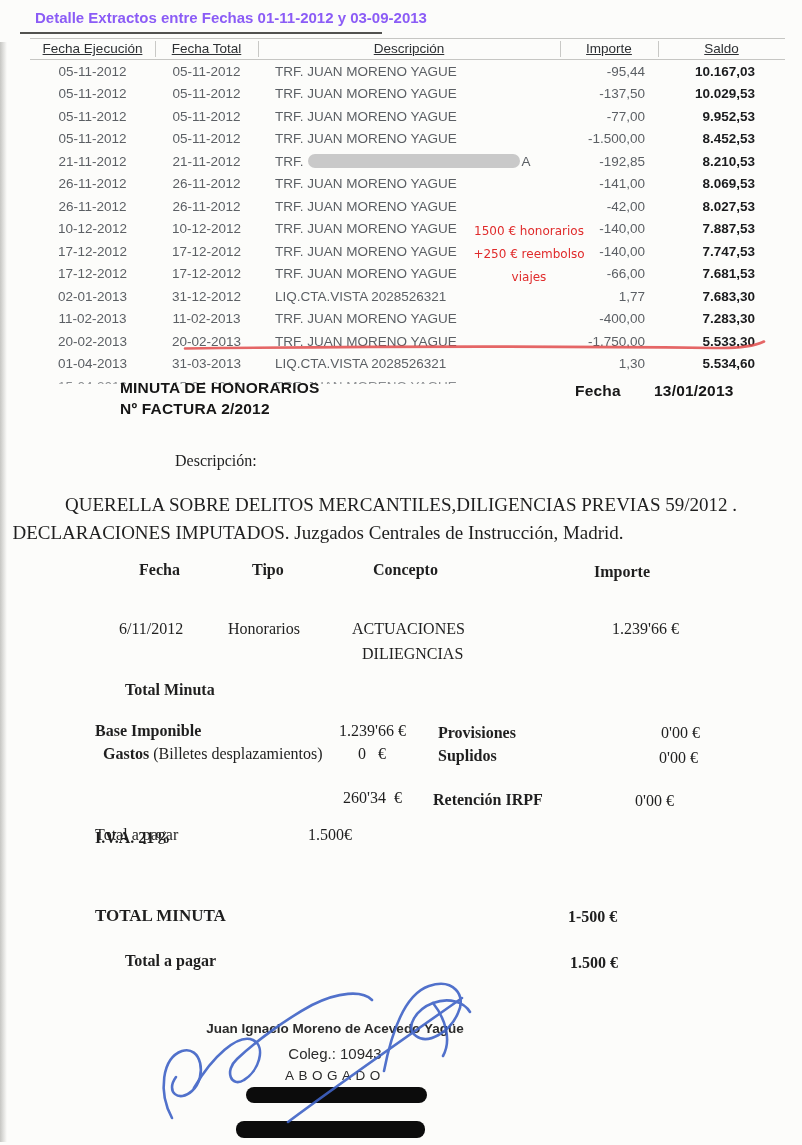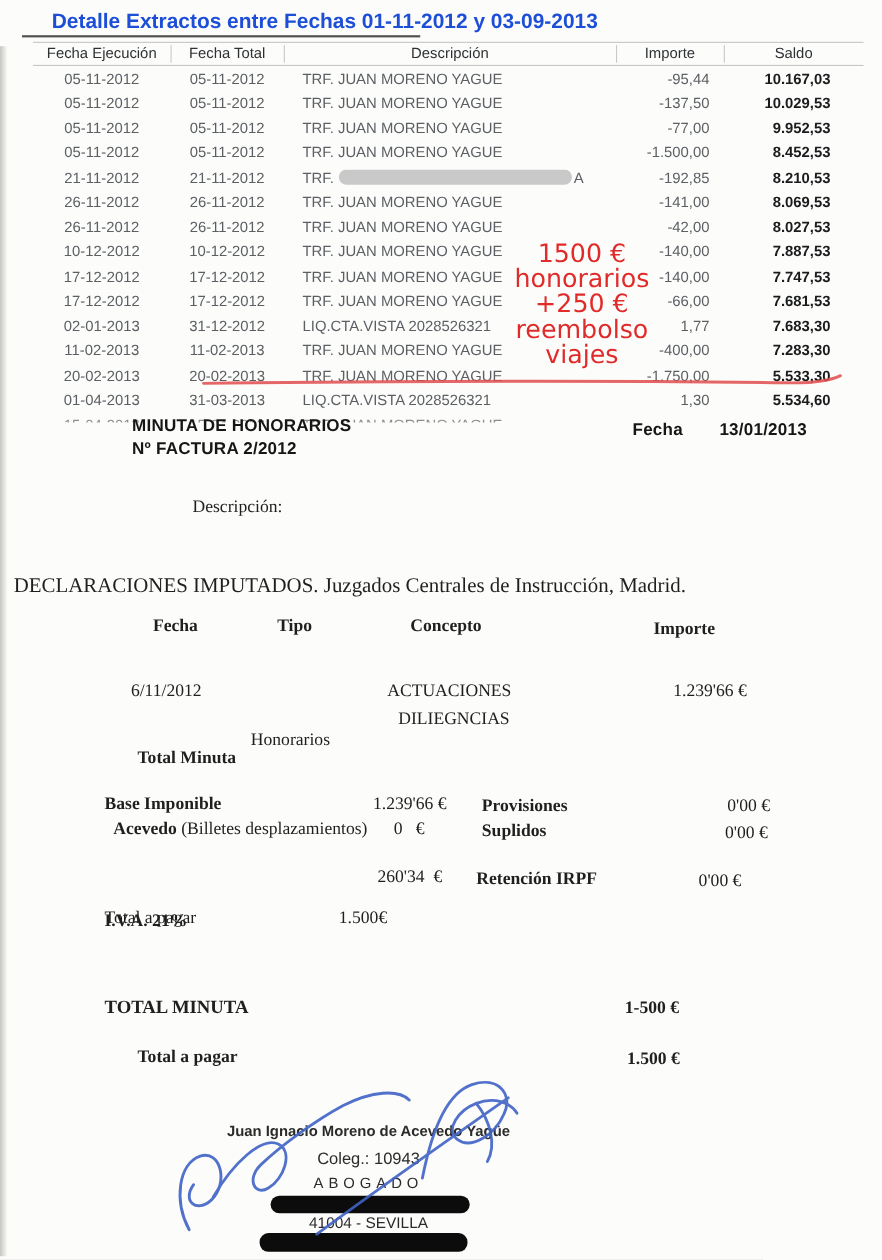--- a/index.html
+++ b/index.html
@@ -11,40 +11,40 @@
   .abs { position:absolute; }
   .serif { font-family:"Liberation Serif","DejaVu Serif",serif; color:#1f1f1f; }
   .bold { font-weight:bold; }
   .pre { white-space:pre; }
 
   
   .edge-shadow { position:absolute; left:0; top:42px; width:7px; height:1100px;
     background:linear-gradient(to right,#a9a9a5,rgba(240,240,236,0)); opacity:.65; }
 
   
-  .st-title { position:absolute; left:35px; top:9px; font-size:19px; font-weight:bold; color:#1d4ed8;margin-left:12px; }
+  .st-title { position:absolute; left:35px; top:9px; font-size:15px; font-weight:bold; color:#8b5cf6; }
   .st-rule  { position:absolute; left:20px; top:32px; width:362px; height:2px; background:#52524f; }
   .st-table { position:absolute; left:30px; top:38px; width:755px; }
   .st-grid  { display:grid; grid-template-columns:125px 103px 302px 98px 127px; align-items:center; }
   .st-header{ height:20px; border-top:1px solid #c6c6c3; border-bottom:1px solid #c6c6c3;
-    font-size:13.5px; color:#2e3134; }
+    font-size:13.5px; color:#2e3134;text-decoration:underline; }
   .st-header .st-cell { text-align:center; position:relative; height:100%; line-height:19px; }
   .st-header .st-cell + .st-cell::before { content:""; position:absolute; left:0; top:2px; bottom:2px; width:1px; background:#c9c9c6; }
   .st-row   { height:22.5px; font-size:13.5px; color:#5b5f64; }
   .c-date   { text-align:center; }
   .c-desc   { padding-left:17px; overflow:hidden; white-space:nowrap; }
   .c-imp    { text-align:right; padding-right:13px; }
   .c-sal    { text-align:right; padding-right:30px; color:#1a1b1d; font-weight:bold; }
   .st-partial { height:9px; overflow:hidden; opacity:.7; }
   .redact-pill { display:inline-block; width:212px; height:14px; background:#c9c9c9;
     border-radius:7px; vertical-align:-2px; margin:0 2px 0 4px; }
 
   
   .red-note { position:absolute; left:438px; top:220px; width:182px; text-align:center;
-    color:#e02b2b; font-size:23px; line-height:23px; font-family:"DejaVu Sans",sans-serif; }
+    color:#e02b2b; font-size:12px; line-height:23px; font-family:"DejaVu Sans",sans-serif; }
 
   .overlay-svg { position:absolute; left:0; top:0; pointer-events:none; }
 
   
   .inv-title { font-size:15.5px; font-weight:bold; color:#161616; line-height:21px; letter-spacing:.2px; }
   .inv-h { font-size:16px; font-weight:bold; }
   .inv-t { font-size:16px; }
   .big  { font-size:19px; }
   .right { text-align:right; }
 
@@ -192,38 +192,39 @@
 
   <div class="abs inv-title" style="left:120px; top:377px;">
     <div>MINUTA DE HONORARIOS</div>
     <div>Nº FACTURA 2/2012</div>
   </div>
   <div class="abs inv-title" style="left:575px; top:380px;">Fecha</div>
   <div class="abs inv-title" style="left:654px; top:380px;">13/01/2013</div>
 
   <div class="abs serif inv-t" style="left:175px; top:452px;">Descripción:</div>
 
+  <div class="abs serif big" style="left:0; top:494px; width:802px; text-align:center;">QUERELLA SOBRE DELITOS MERCANTILES,DILIGENCIAS PREVIAS 59/2012 .</div>
   <div class="abs serif big" style="left:0; top:522px; width:636px; text-align:center;">DECLARACIONES IMPUTADOS. Juzgados Centrales de Instrucción, Madrid.</div>
 
   <div class="abs serif inv-h" style="left:139px; top:561px;">Fecha</div>
   <div class="abs serif inv-h" style="left:252px; top:561px;">Tipo</div>
   <div class="abs serif inv-h" style="left:373px; top:561px;">Concepto</div>
   <div class="abs serif inv-h" style="left:594px; top:563px;">Importe</div>
 
   <div class="abs serif inv-t" style="left:119px; top:620px;">6/11/2012</div>
-  <div class="abs serif inv-t" style="left:228px; top:620px;margin-top:44px;">Honorarios</div>
+  <div class="abs serif inv-t" style="left:228px; top:620px;">Honorarios</div>
   <div class="abs serif inv-t" style="left:352px; top:620px;">ACTUACIONES</div>
   <div class="abs serif inv-t" style="left:362px; top:645px;">DILIEGNCIAS</div>
   <div class="abs serif inv-t" style="left:612px; top:620px;">1.239'66 €</div>
 
   <div class="abs serif inv-h" style="left:125px; top:681px;">Total Minuta</div>
 
   <div class="abs serif inv-h" style="left:95px; top:722px;">Base Imponible</div>
   <div class="abs serif inv-t right" style="left:300px; top:722px; width:106px;">1.239'66 €</div>
-  <div class="abs serif inv-t" style="left:103px; top:745px;"><span class="bold">Acevedo</span><span> (Billetes desplazamientos)</span></div>
+  <div class="abs serif inv-t" style="left:103px; top:745px;"><span class="bold">Gastos</span><span> (Billetes desplazamientos)</span></div>
   <div class="abs serif inv-t right pre" style="left:300px; top:745px; width:86px;">0   €</div>
   <div class="abs serif inv-h" style="left:438px; top:724px;">Provisiones</div>
   <div class="abs serif inv-t right" style="left:600px; top:724px; width:100px;">0'00 €</div>
   <div class="abs serif inv-h" style="left:438px; top:747px;">Suplidos</div>
   <div class="abs serif inv-t right" style="left:598px; top:749px; width:100px;">0'00 €</div>
   <div class="abs serif inv-h" style="left:95px; top:789px;margin-top:40px;">I.V.A. 21%</div>
   <div class="abs serif inv-t right pre" style="left:295px; top:789px; width:107px;">260'34  €</div>
   <div class="abs serif inv-h" style="left:433px; top:791px;">Retención IRPF</div>
   <div class="abs serif inv-t right" style="left:575px; top:792px; width:99px;">0'00 €</div>
   <div class="abs serif inv-t" style="left:95px; top:826px;">Total a pagar</div>
@@ -231,21 +232,20 @@
 
   <div class="abs serif bold" style="left:95px; top:906px; font-size:17px;">TOTAL MINUTA</div>
   <div class="abs serif inv-h" style="left:568px; top:908px;">1-500 €</div>
   <div class="abs serif inv-h" style="left:125px; top:952px;">Total a pagar</div>
   <div class="abs serif inv-h" style="left:570px; top:954px;">1.500 €</div>
 
   <div class="abs ft" style="left:180px; top:1021px; width:310px; font-size:13.5px; font-weight:bold;">Juan Ignacio Moreno de Acevedo Yagüe</div>
   <div class="abs ft" style="left:180px; top:1045px; width:310px; font-size:15px;">Coleg.: 10943</div>
   <div class="abs ft" style="left:180px; top:1068px; width:310px; font-size:13.5px; letter-spacing:4.5px;">ABOGADO</div>
   <div class="bar" style="left:246px; top:1087px; width:181px; height:16px;"></div>
-  <div class="abs ft" style="left:180px; top:1103px; width:310px; font-size:14px;">41004 - SEVILLA</div>
   <div class="bar" style="left:236px; top:1121px; width:189px; height:17px;"></div>
 
   <svg class="overlay-svg" width="802" height="1145">
     <g fill="none" stroke="#3f63c6" stroke-width="2.6" stroke-linecap="round" opacity="0.9">
       <path d="M 172 1118 C 158 1092 162 1058 182 1051 C 201 1045 208 1076 192 1091 C 179 1103 165 1092 176 1077"></path>
       <path d="M 194 1088 C 212 1057 238 1033 253 1040 C 267 1047 258 1072 244 1080 C 231 1088 224 1071 237 1059 C 255 1042 286 1019 312 1005 C 338 992 362 990 372 1000"></path>
       <path d="M 288 1122 C 332 1089 402 1040 462 998"></path>
       <path d="M 384 1071 C 392 1030 405 994 429 986 C 453 978 467 995 458 1013 C 450 1032 428 1045 416 1036 C 404 1027 417 1009 433 1003 C 449 997 464 1002 470 1012"></path>
       <path d="M 433 1003 C 445 1018 452 1040 443 1056"></path>
     </g>

